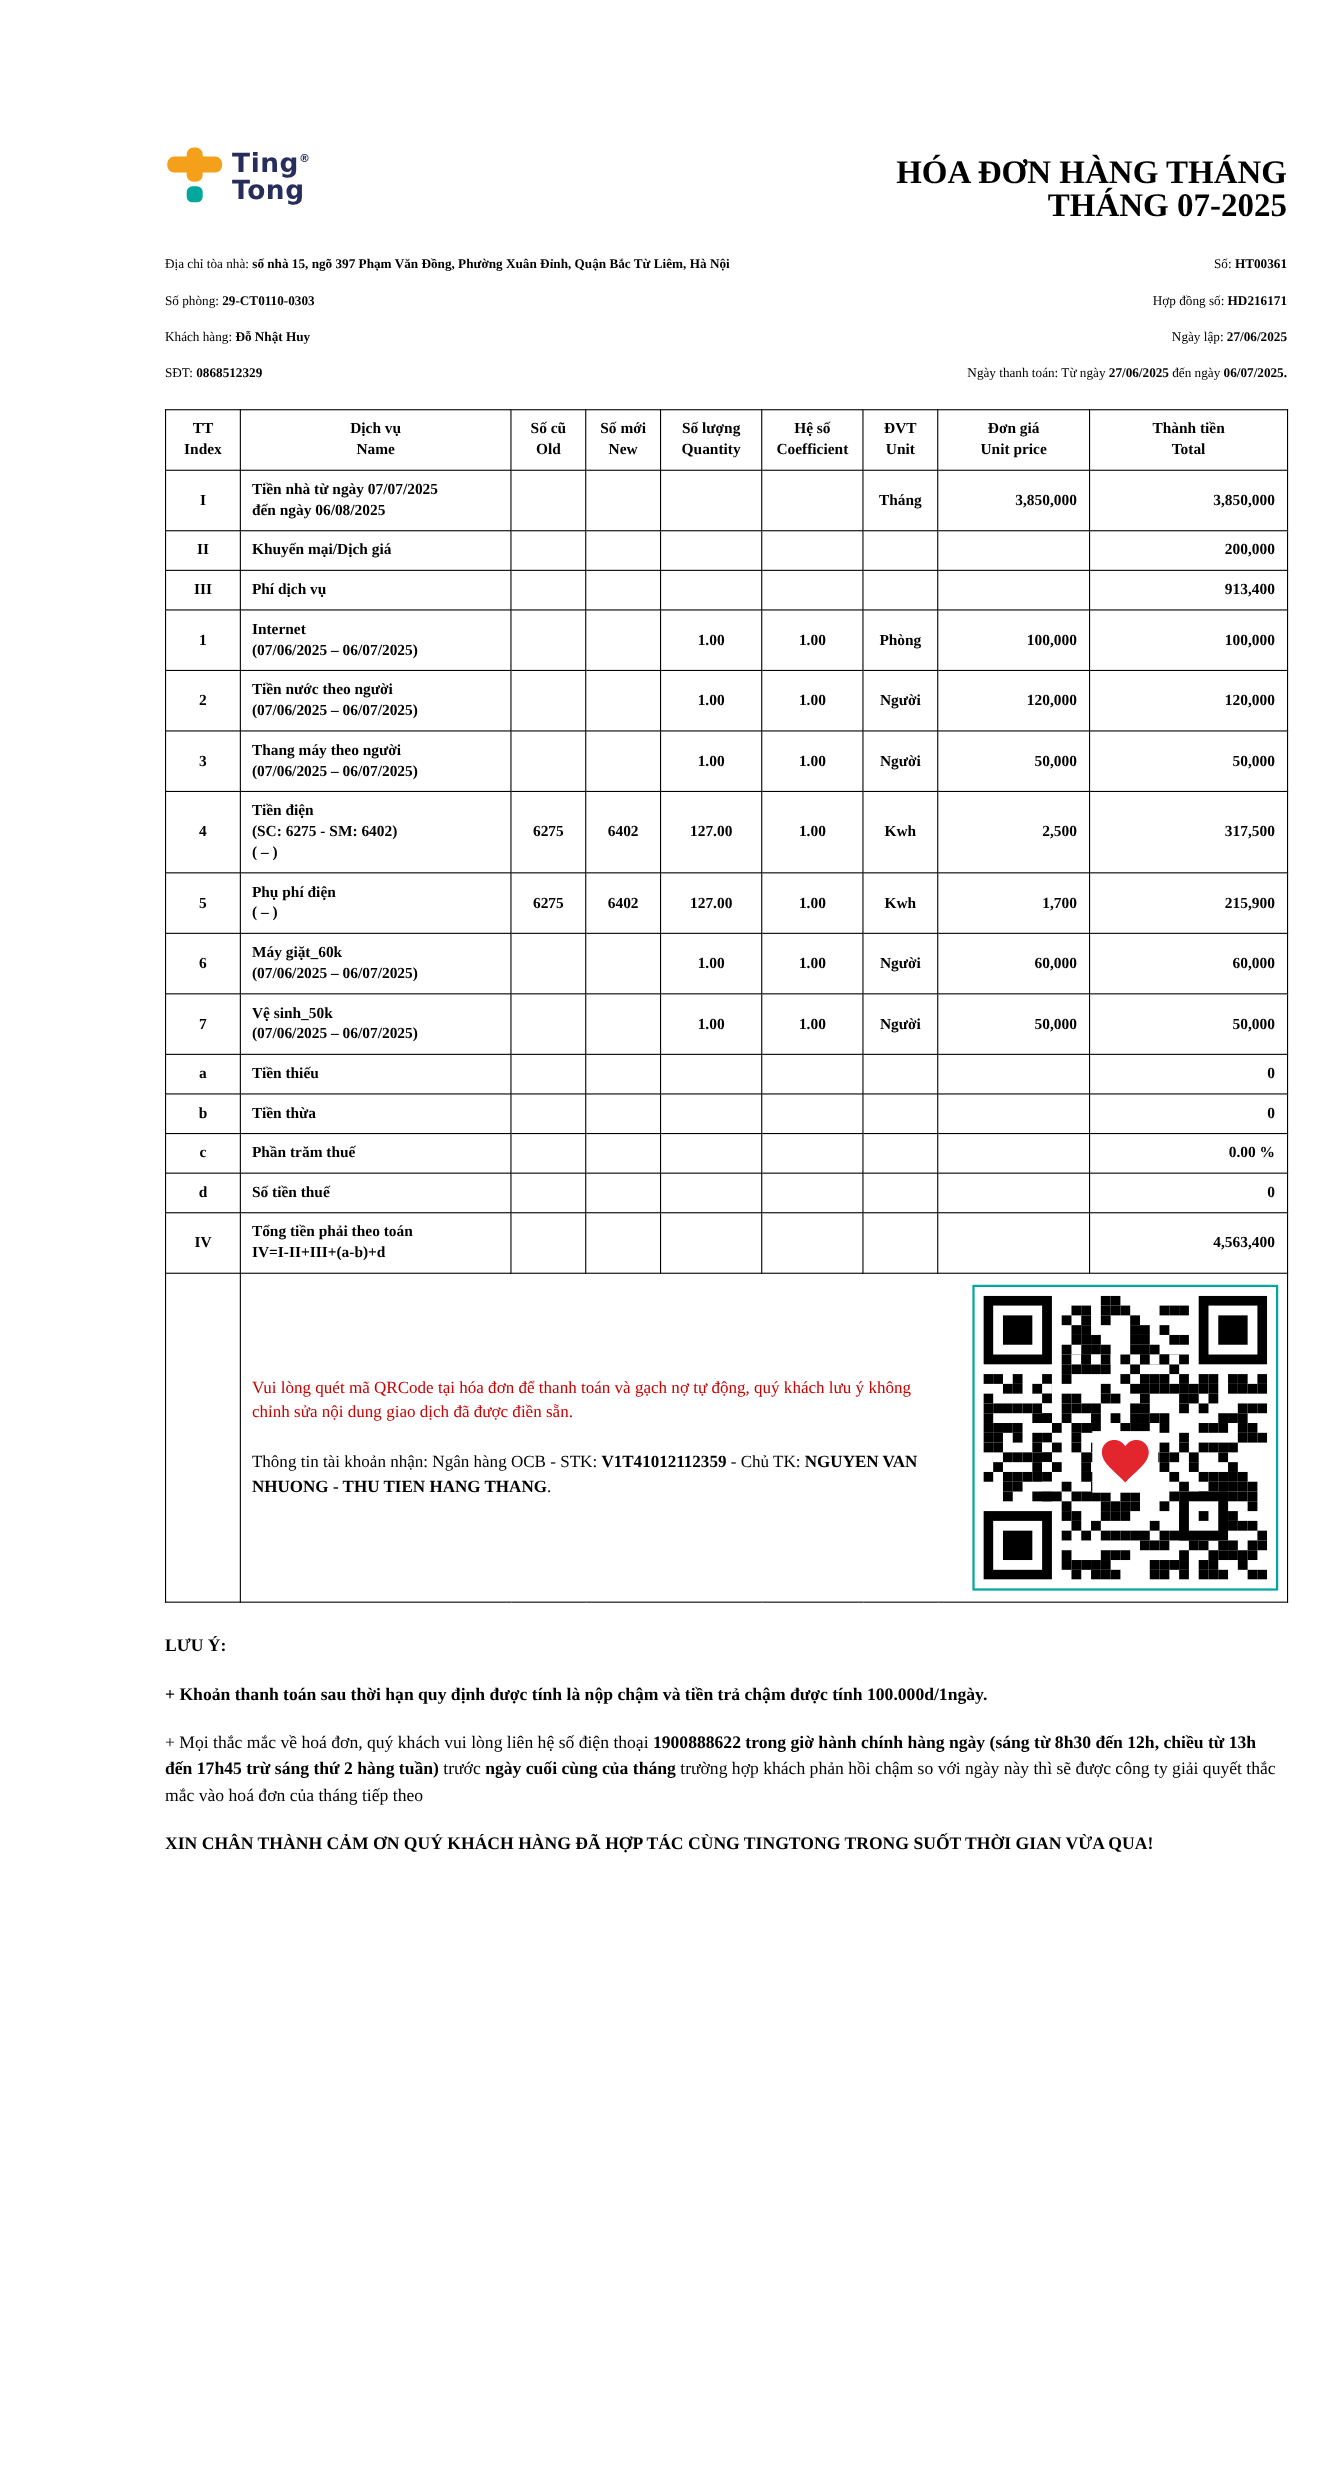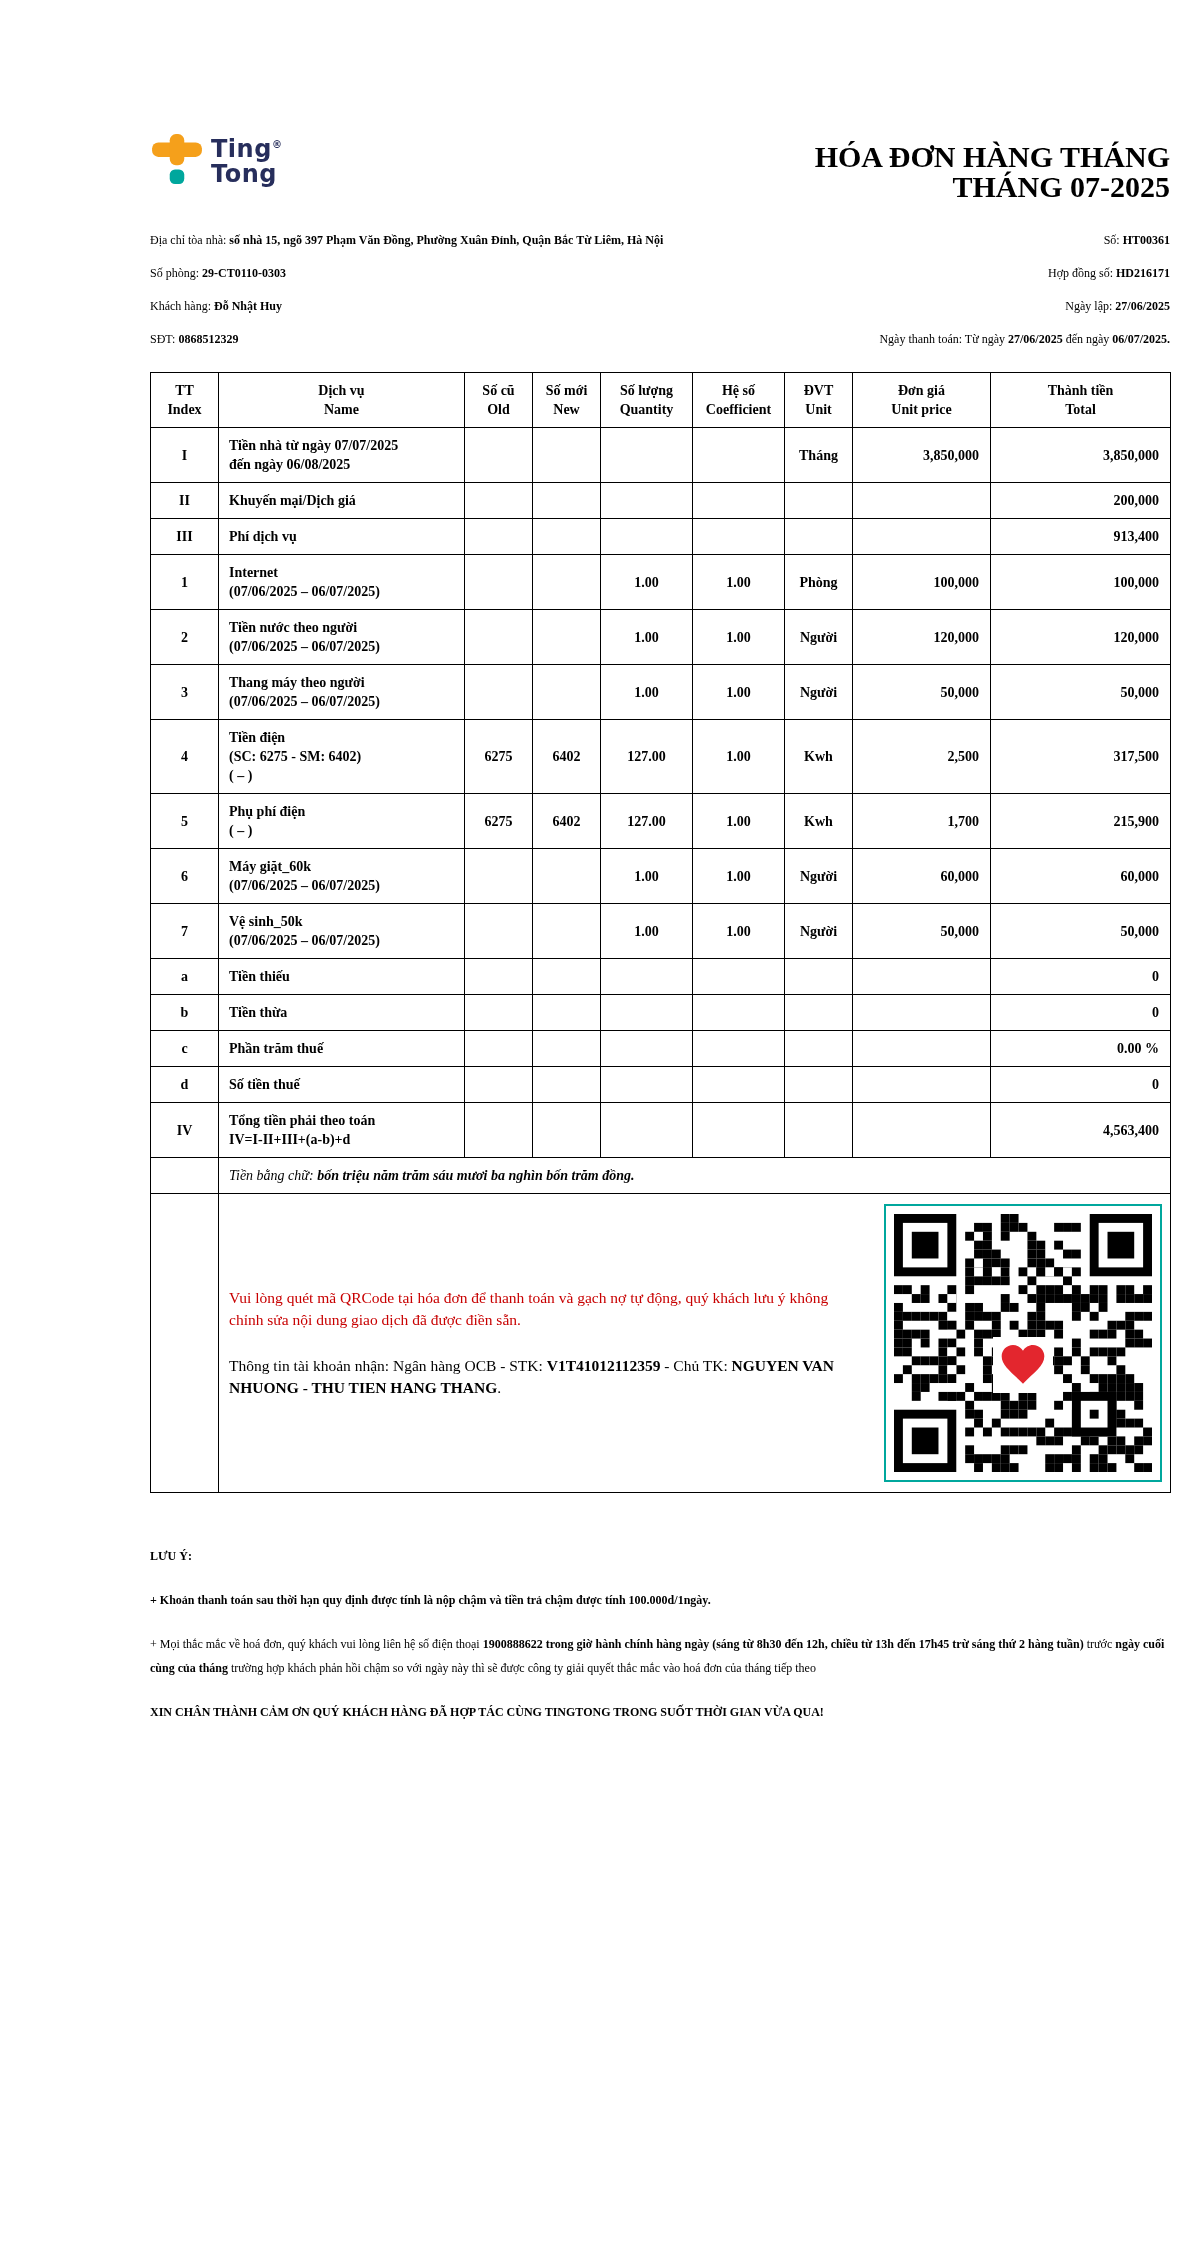--- a/index.html
+++ b/index.html
@@ -51,21 +51,21 @@
   }
   .qr-box svg.qr { display:block; }
   .qr-heart {
     position:absolute; left:50%; top:58%; transform:translate(-50%,-50%);
     width:60px; height:56px; background:#fff;
     display:flex; align-items:center; justify-content:center;
   }
   .qr-heart svg { width:44px; height:40px; display:block; }
 
   
-  .notes { margin-top:51px; font-size:12px; line-height:24px; }
+  .notes { margin-top:28px; font-size:16px; line-height:24px; }
   .notes .bold { font-weight:bold; }
   .note { margin-top:20px; }
 </style>
 </head>
 <body>
 
 <div class="page">
 
   <div class="header">
     <div class="logo">
@@ -480,24 +480,20 @@
           <td class="c-center"></td>
           <td class="c-center"></td>
           <td class="c-center"></td>
           <td class="c-right"></td>
           <td class="c-right">
             <div>4,563,400</div>
           </td>
         </tr>
       </tbody>
     <tbody>
-      <tr class="words-row">
-        <td class="c-idx"></td>
-        <td colspan="8"><span>Tiền bằng chữ: </span><b>bốn triệu năm trăm sáu mươi ba nghìn bốn trăm đồng.</b></td>
-      </tr>
       <tr>
         <td class="c-idx"></td>
         <td colspan="8" class="qr-cell">
           <div class="qr-flex">
             <div class="qr-text">
               <p class="qr-red">Vui lòng quét mã QRCode tại hóa đơn để thanh toán và gạch nợ tự động, quý khách lưu ý không chỉnh sửa nội dung giao dịch đã được điền sẵn.</p>
               <p><span>Thông tin tài khoản nhận: Ngân hàng OCB - STK: </span><b>V1T41012112359</b><span> - Chủ TK: </span><b>NGUYEN VAN NHUONG - THU TIEN HANG THANG</b><span>.</span></p>
             </div>
             <div class="qr-box">
                 <svg class="qr" viewBox="0 0 261 261" width="258" height="258">

